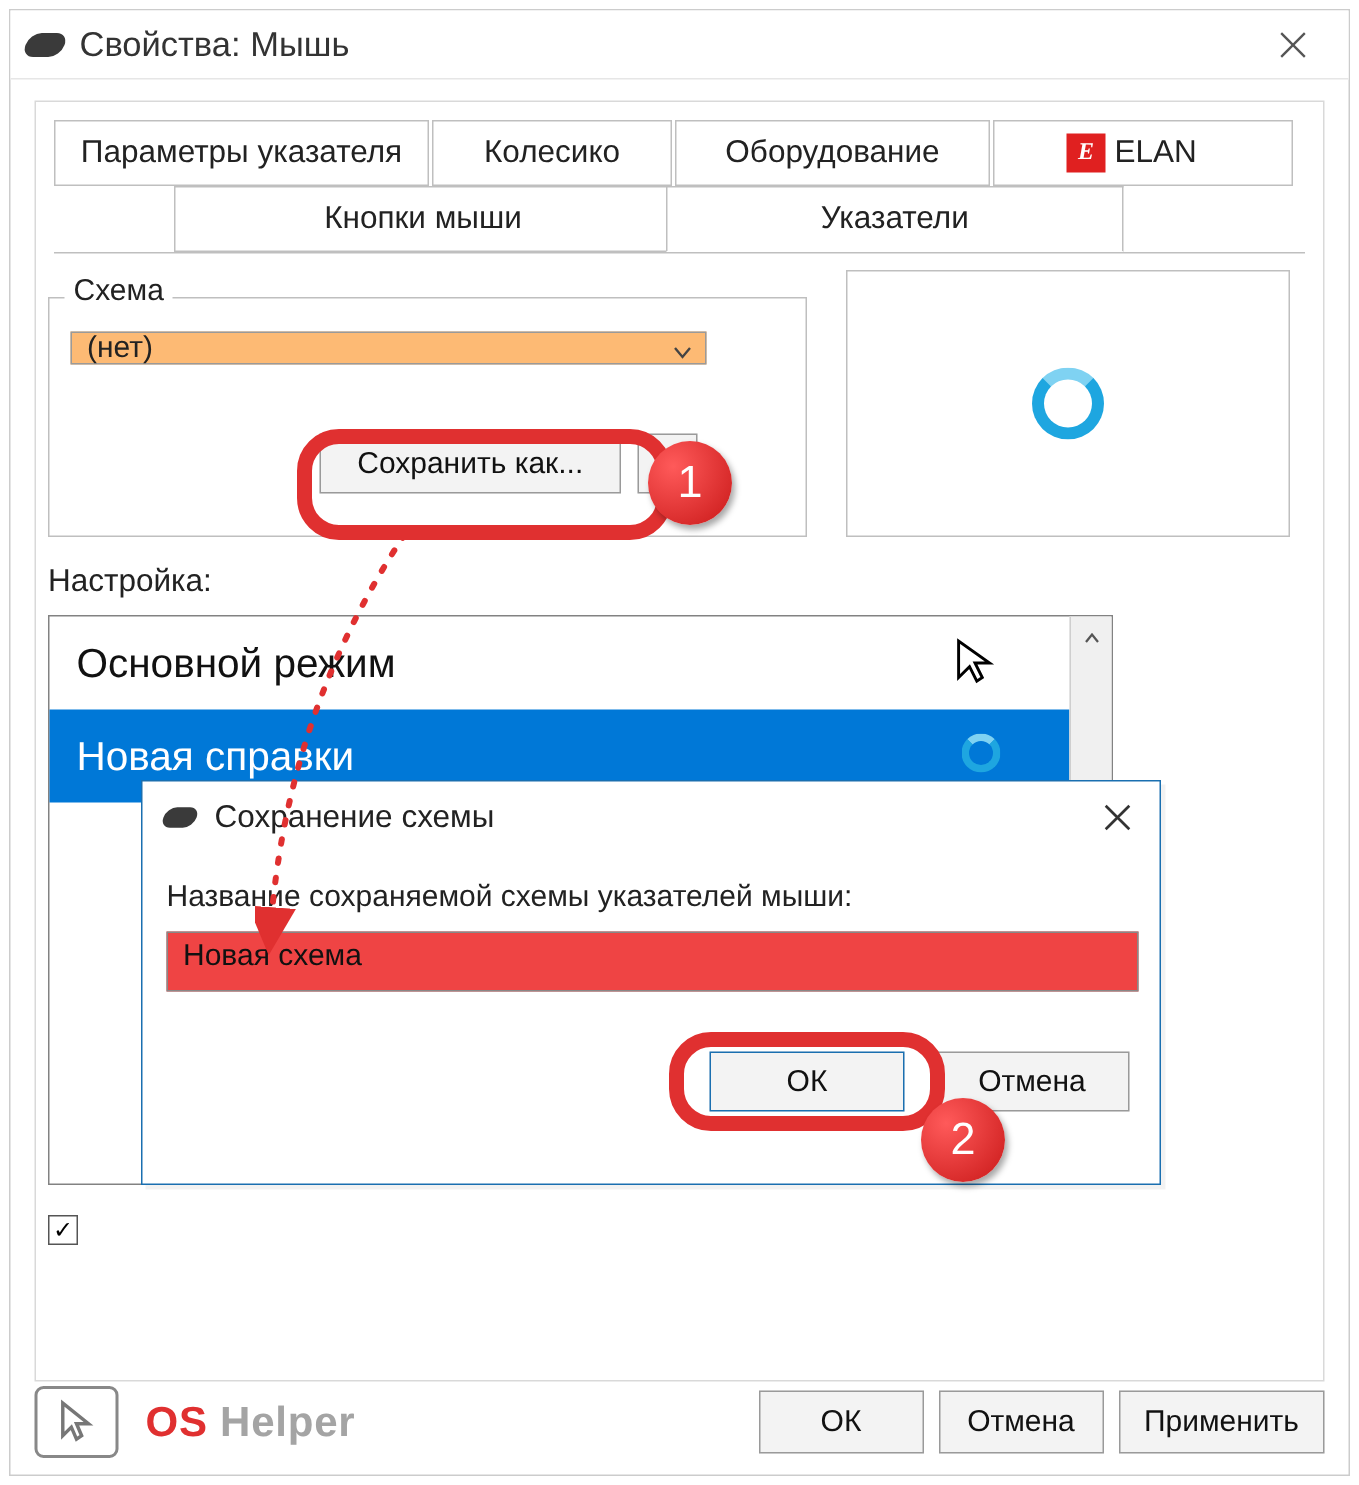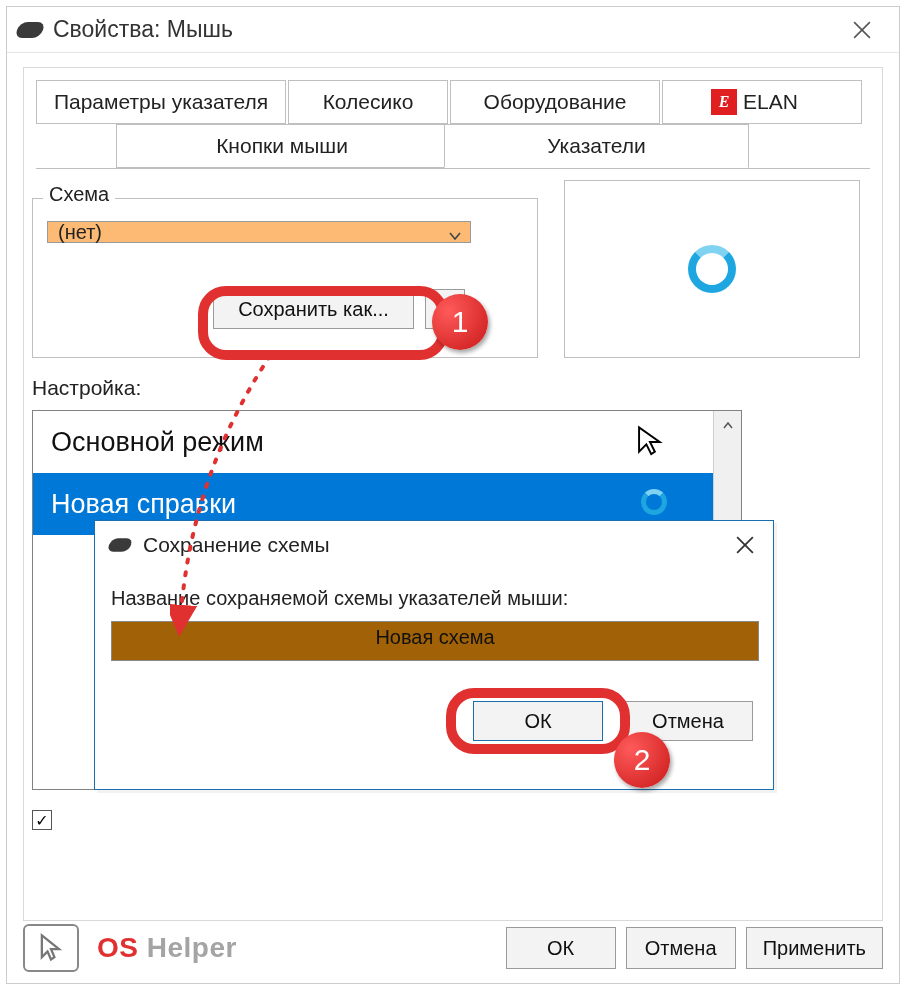--- a/index.html
+++ b/index.html
@@ -105,21 +105,21 @@
 
   
   .sub-dialog {
     position: absolute; border:1px solid #1a6fb0; background:#fff;
     box-shadow: 3px 3px 0px rgba(0,0,0,0.05);
     z-index: 10;
   }
   .sub-title { height:48px; display:flex; align-items:center; padding:0 12px; font-size:21px; color:#222; font-weight:300; }
   .sub-close { position:absolute; right:8px; top:6px; width:40px; height:36px; display:flex; align-items:center; justify-content:center; font-size:22px; color:#333; }
   .text-input {
-    border:1px solid #888; background:#a16207; height:40px; padding: 4px 10px; font-size:20px; color:#111; font-weight:300;
+    border:1px solid #888; background:#ef4444; height:40px; padding: 4px 10px; font-size:20px; color:#111; font-weight:300;
   }
 
   
   .callout-ring {
     position:absolute; border:10px solid #e03030; border-radius: 28px; background: transparent;
   }
   .badge {
     position:absolute; width:56px; height:56px; border-radius:50%;
     background: radial-gradient(circle at 30% 30%, #ff5a5a, #c91818);
     color:#fff; font-size:30px; display:flex; align-items:center; justify-content:center;
@@ -233,21 +233,21 @@
       <span class="logo-os">OS</span><span class="logo-helper"> Helper</span>
     </span>
     <div class="flex-spacer"></div>
     <div class="btn">ОК</div>
     <div class="btn">Отмена</div>
     <div class="btn">Применить</div>
   </div>
 
 </div>
 
-<div class="sub-dialog" style="left:94px; top:520px; width:680px; height:270px;text-align:center;">
+<div class="sub-dialog" style="left:94px; top:520px; width:680px; height:270px;">
   <div class="sub-title">
     <div class="mouse-icon" style="transform: skewX(-20deg) scale(0.85);"></div>
     <span>Сохранение схемы</span>
   </div>
   <div class="sub-close">
     <svg viewBox="0 0 16 16" width="18" height="18">
         <line x1="1" y1="1" x2="15" y2="15" stroke="#333" stroke-width="1.6"></line>
         <line x1="15" y1="1" x2="1" y2="15" stroke="#333" stroke-width="1.6"></line>
       </svg>
   </div>

